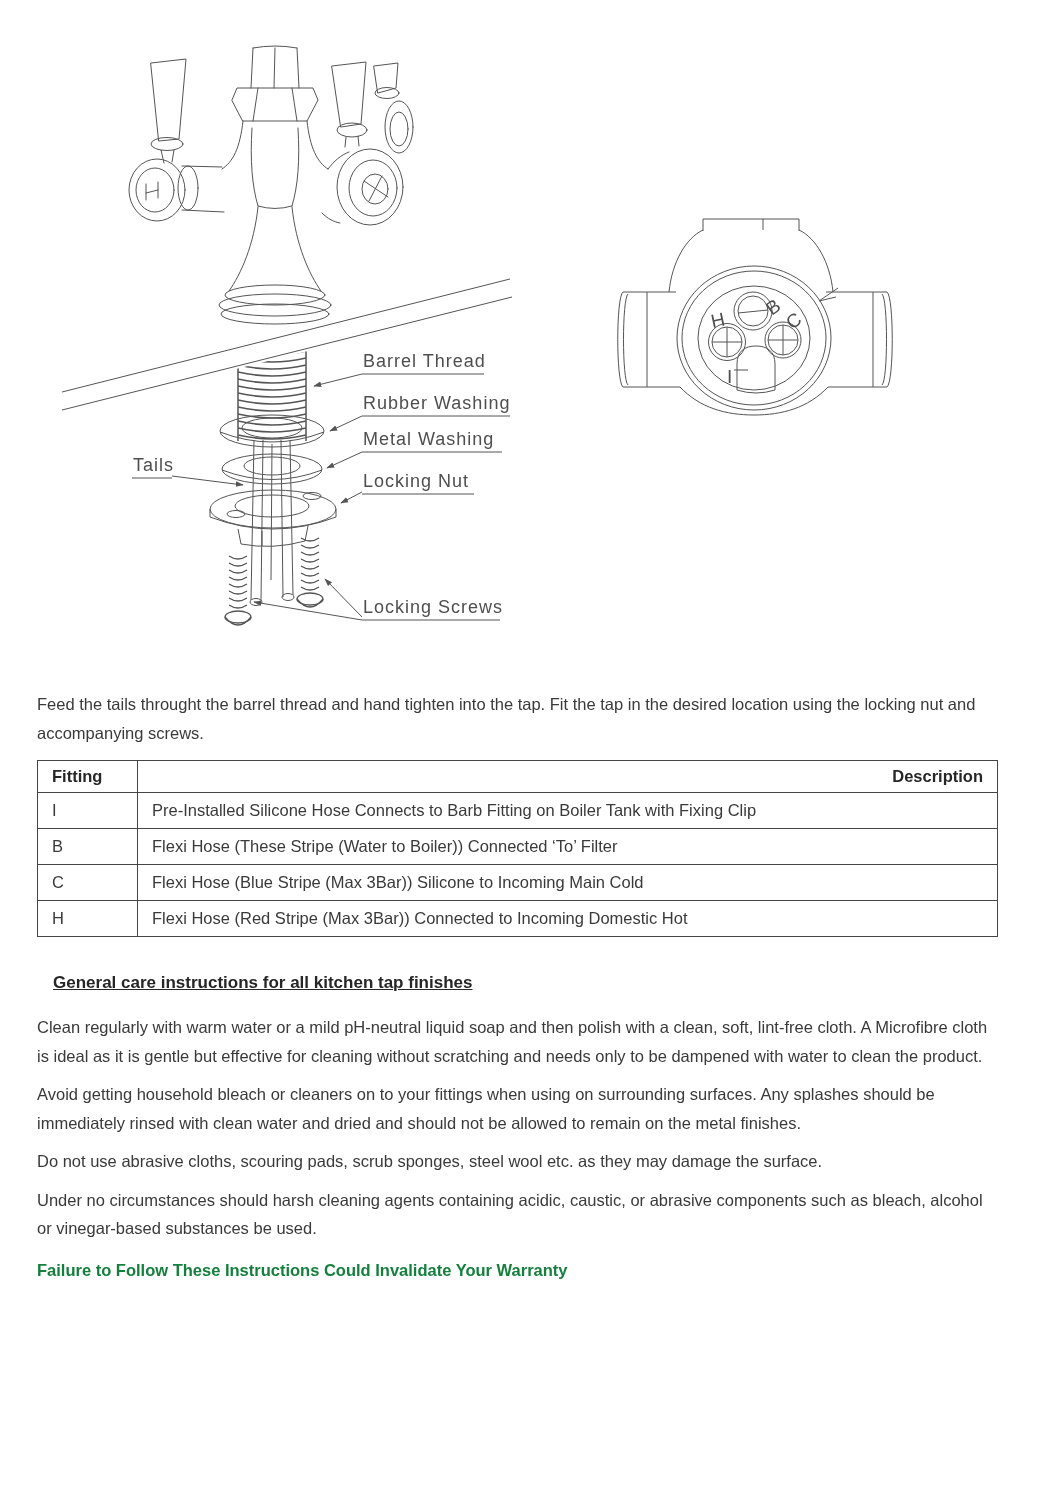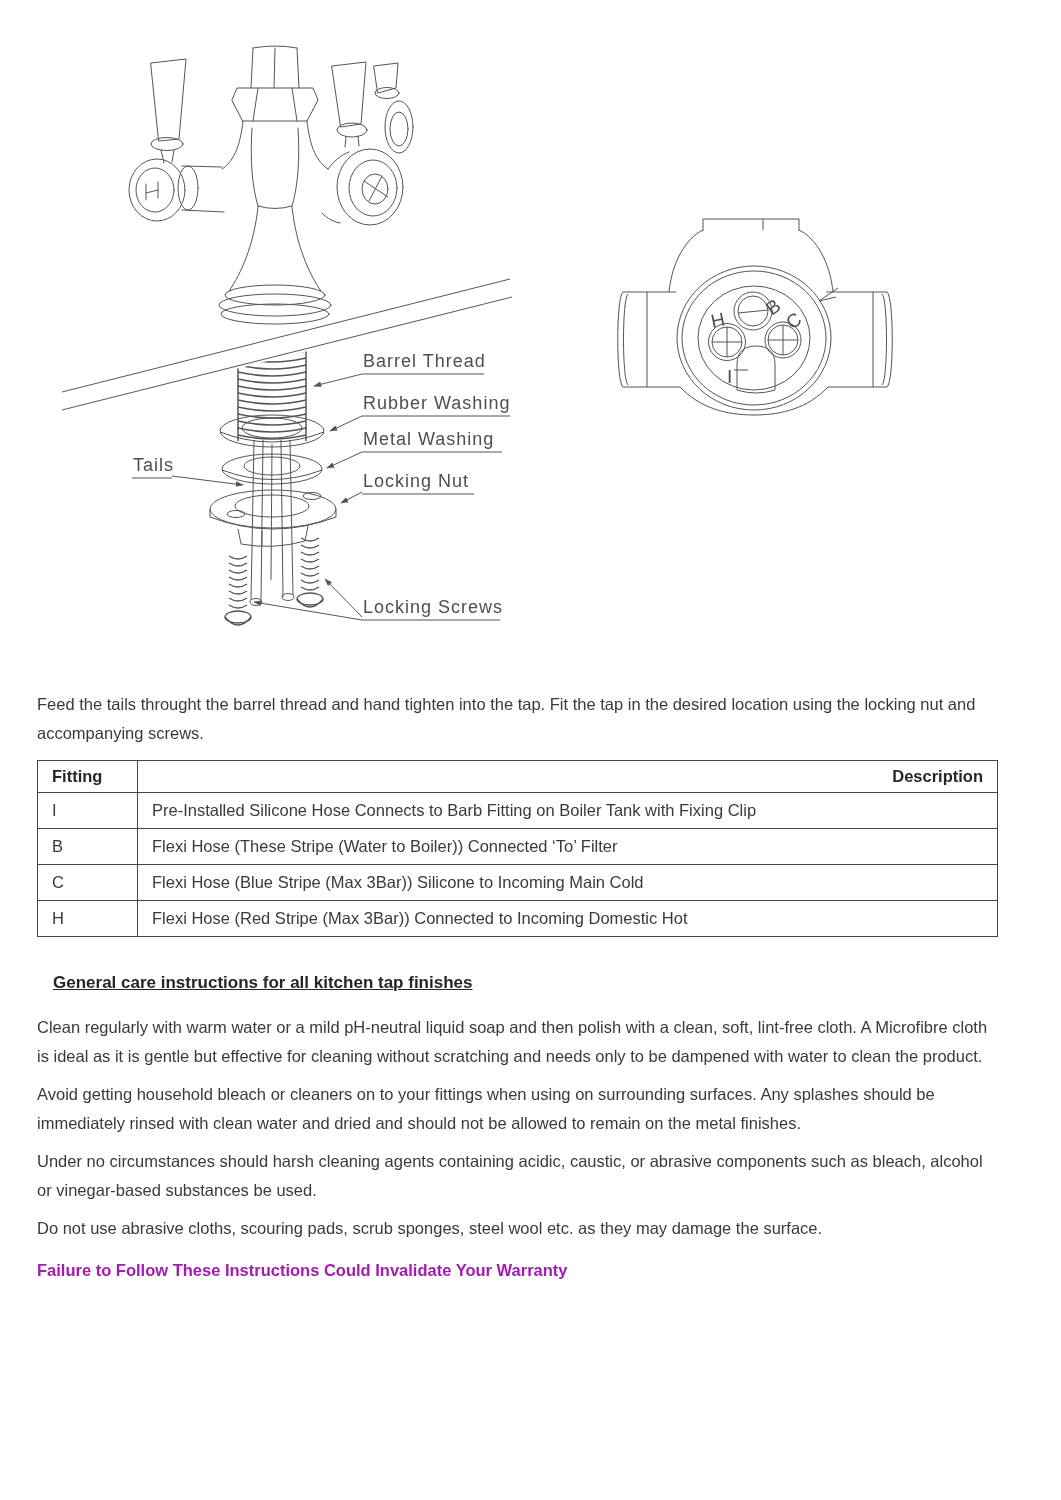--- a/index.html
+++ b/index.html
@@ -15,21 +15,21 @@
   .port-letter   { font-family:"Liberation Sans", sans-serif; font-size:19px; fill:#4f4f4f; }
   .content { padding:0 63px 0 37px; }
   .content p { font-size:16.5px; line-height:28.5px; margin:0 0 10px; }
   p.intro { margin-top:30px; margin-bottom:13px; }
   table.fittings { width:100%; border-collapse:collapse; }
   .fittings th, .fittings td { border:1.5px solid #454545; font-size:16.5px; line-height:21px; }
   .fittings th { font-weight:bold; color:#262626; text-align:right; padding:5px 14px; }
   .fittings td { color:#3a3a3a; padding:7px 14px; }
   .fittings .fit-col { width:100px; text-align:left; }
   h2.care-heading { font-size:17px; font-weight:bold; color:#262626; text-decoration:underline; margin:36px 16px 20px; }
-  p.warranty { font-weight:bold; color:#a21caf; margin-top:13px; }
+  p.warranty { font-weight:bold; color:#15803d; margin-top:13px; }
 </style>
 </head>
 <body>
 
 <div class="page">
 
   <div class="diagram-area">
 
     <svg class="svg-left" width="620" height="660" viewBox="0 0 620 660" xmlns="http://www.w3.org/2000/svg">
       <defs>
@@ -226,19 +226,19 @@
           <td class="fit-col">H</td>
           <td>Flexi Hose (Red Stripe (Max 3Bar)) Connected to Incoming Domestic Hot</td>
         </tr>
       </tbody>
     </table>
 
     <h2 class="care-heading">General care instructions for all kitchen tap finishes</h2>
 
     <p>Clean regularly with warm water or a mild pH-neutral liquid soap and then polish with a clean, soft, lint-free cloth. A Microfibre cloth is ideal as it is gentle but effective for cleaning without scratching and needs only to be dampened with water to clean the product.</p>
     <p>Avoid getting household bleach or cleaners on to your fittings when using on surrounding surfaces. Any splashes should be immediately rinsed with clean water and dried and should not be allowed to remain on the metal finishes.</p>
+    <p>Do not use abrasive cloths, scouring pads, scrub sponges, steel wool etc. as they may damage the surface.</p>
     <p>Under no circumstances should harsh cleaning agents containing acidic, caustic, or abrasive components such as bleach, alcohol or vinegar-based substances be used.</p>
-    <p>Do not use abrasive cloths, scouring pads, scrub sponges, steel wool etc. as they may damage the surface.</p>
 
     <p class="warranty">Failure to Follow These Instructions Could Invalidate Your Warranty</p>
 
   </div>
 </div>
 
 </body></html>

